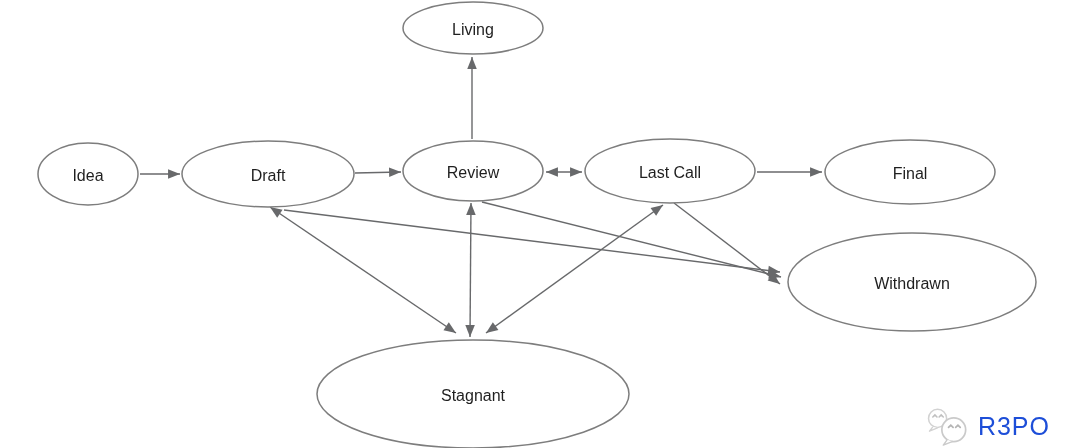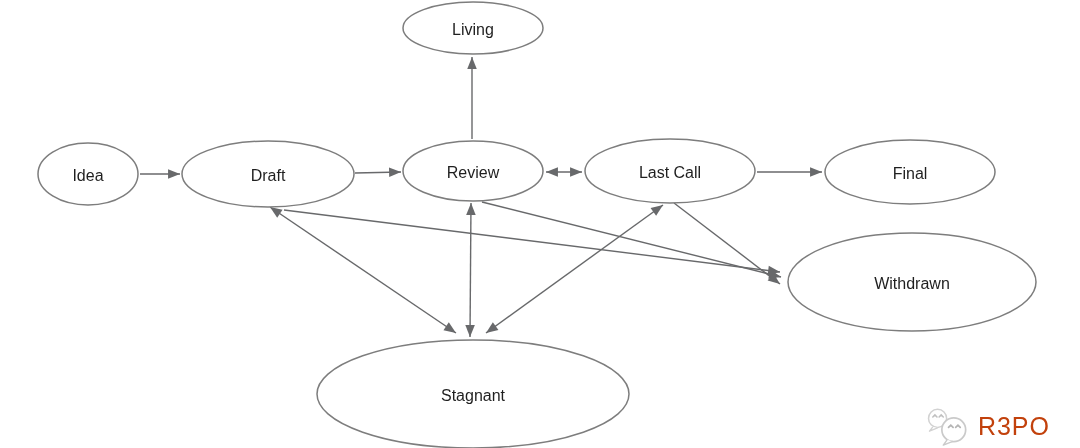--- a/index.html
+++ b/index.html
@@ -71,15 +71,15 @@
     <svg class="wm-icon" width="48" height="40" viewBox="0 0 50 42">
       <circle cx="13" cy="13" r="9.5" fill="#ffffff" stroke="#d2d2d2" stroke-width="1.6"></circle>
       <path d="M8 22 L4.5 26.5 L13 23" fill="#ffffff" stroke="#d2d2d2" stroke-width="1.4" stroke-linejoin="round"></path>
       <path d="M8 11.5 l2.2 -2.2 l2.2 2.2" fill="none" stroke="#c0c0c0" stroke-width="1.6" stroke-linecap="round"></path>
       <path d="M14.6 11.5 l2.2 -2.2 l2.2 2.2" fill="none" stroke="#c0c0c0" stroke-width="1.6" stroke-linecap="round"></path>
       <circle cx="30" cy="25" r="12.5" fill="#ffffff" stroke="#cacaca" stroke-width="1.8"></circle>
       <path d="M23 35.5 L19 41 L29 37.2" fill="#ffffff" stroke="#cacaca" stroke-width="1.5" stroke-linejoin="round"></path>
       <path d="M24.5 22.5 l2.4 -2.4 l2.4 2.4" fill="none" stroke="#b5b5b5" stroke-width="1.8" stroke-linecap="round"></path>
       <path d="M32 22.5 l2.4 -2.4 l2.4 2.4" fill="none" stroke="#b5b5b5" stroke-width="1.8" stroke-linecap="round"></path>
     </svg>
-    <span class="wm-text" style="color: #c2410c;">R3PO</span>
+    <span class="wm-text" style="color: #1d4ed8;">R3PO</span>
   </div>
 </div>
 
 </body></html>

